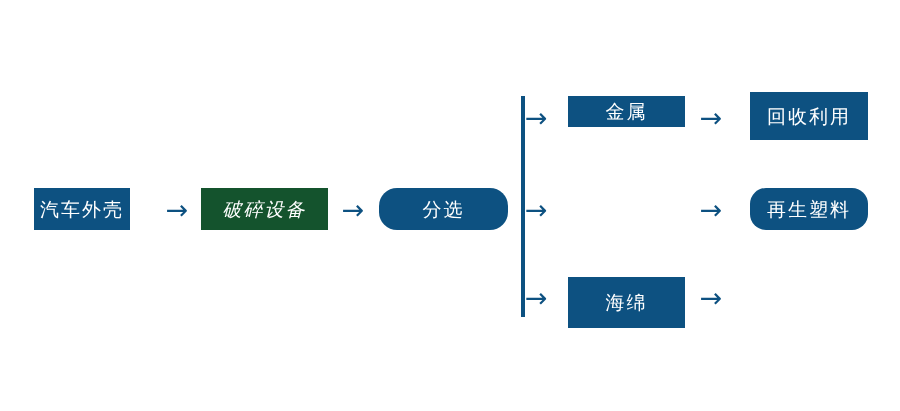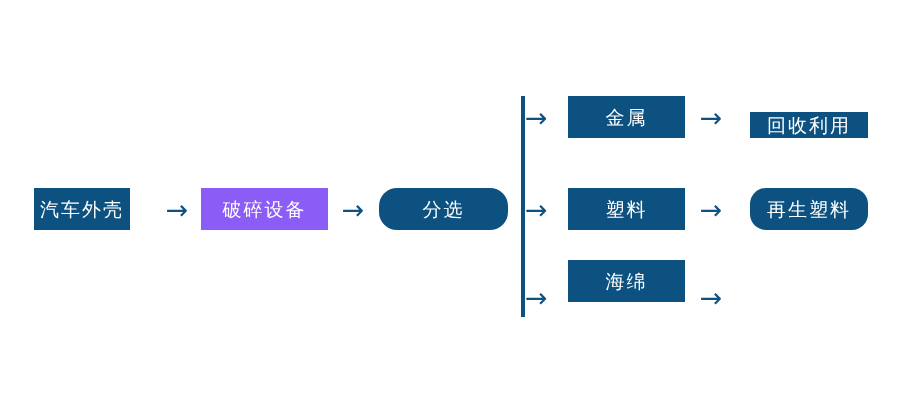--- a/index.html
+++ b/index.html
@@ -29,21 +29,21 @@
     box-sizing: border-box;
     color: #ffffff;
     font-size: 19px;
     letter-spacing: 2px;
     font-family: "DejaVu Sans", "Liberation Sans", sans-serif;
     line-height: 1;
     white-space: nowrap;
     user-select: none;
   }
   .node.blue { background: #0d5181; }
-  .node.red  { background: #8b5cf6; }
+  .node.red  { background: #14532d; font-style: italic; }
 
   .arrow {
     position: absolute;
     display: flex;
     align-items: center;
     justify-content: center;
     color: #0d5181;
     font-size: 27px;
     line-height: 1;
     font-family: "DejaVu Sans", "Liberation Sans", sans-serif;
@@ -91,53 +91,50 @@
   <div class="node blue" style="left:379px; top:188px; width:129px; height:42px;border-radius:18px;">
     <span>分选</span>
   </div>
 
   <div class="branch-bar" style="left:521px; top:96px; width:4px; height:221px;"></div>
 
   <div class="branch-arrow" style="left:525px; top:96px; width:40px; height:42px;">
     <span>→</span>
   </div>
 
-  <div class="node blue" style="left:568px; top:96px; width:117px; height:42px;text-align:right;">
+  <div class="node blue" style="left:568px; top:96px; width:117px; height:31px;text-align:right;">
     <span>金属</span>
   </div>
 
   <div class="arrow" style="left:692px; top:96px; width:38px; height:42px;">
     <span>→</span>
   </div>
 
-  <div class="node blue" style="left:750px; top:112px; width:118px; height:26px;justify-content:center;">
+  <div class="node blue" style="left:750px; top:92px; width:118px; height:48px;justify-content:center;">
     <span>回收利用</span>
   </div>
 
   <div class="branch-arrow" style="left:525px; top:188px; width:40px; height:42px;">
     <span>→</span>
   </div>
 
-  <div class="node blue" style="left:568px; top:188px; width:117px; height:42px;">
-    <span>塑料</span>
-  </div>
 
   <div class="arrow" style="left:692px; top:188px; width:38px; height:42px;">
     <span>→</span>
   </div>
 
   <div class="node blue" style="left:750px; top:188px; width:118px; height:42px;border-radius:16px;">
     <span>再生塑料</span>
   </div>
 
   <div class="branch-arrow" style="left:525px; top:276px; width:40px; height:42px;">
     <span>→</span>
   </div>
 
-  <div class="node blue" style="left:568px; top:260px; width:117px; height:42px;">
+  <div class="node blue" style="left:568px; top:277px; width:117px; height:51px;">
     <span>海绵</span>
   </div>
 
   <div class="arrow" style="left:692px; top:276px; width:38px; height:42px;">
     <span>→</span>
   </div>
 
 
 </div>
 

